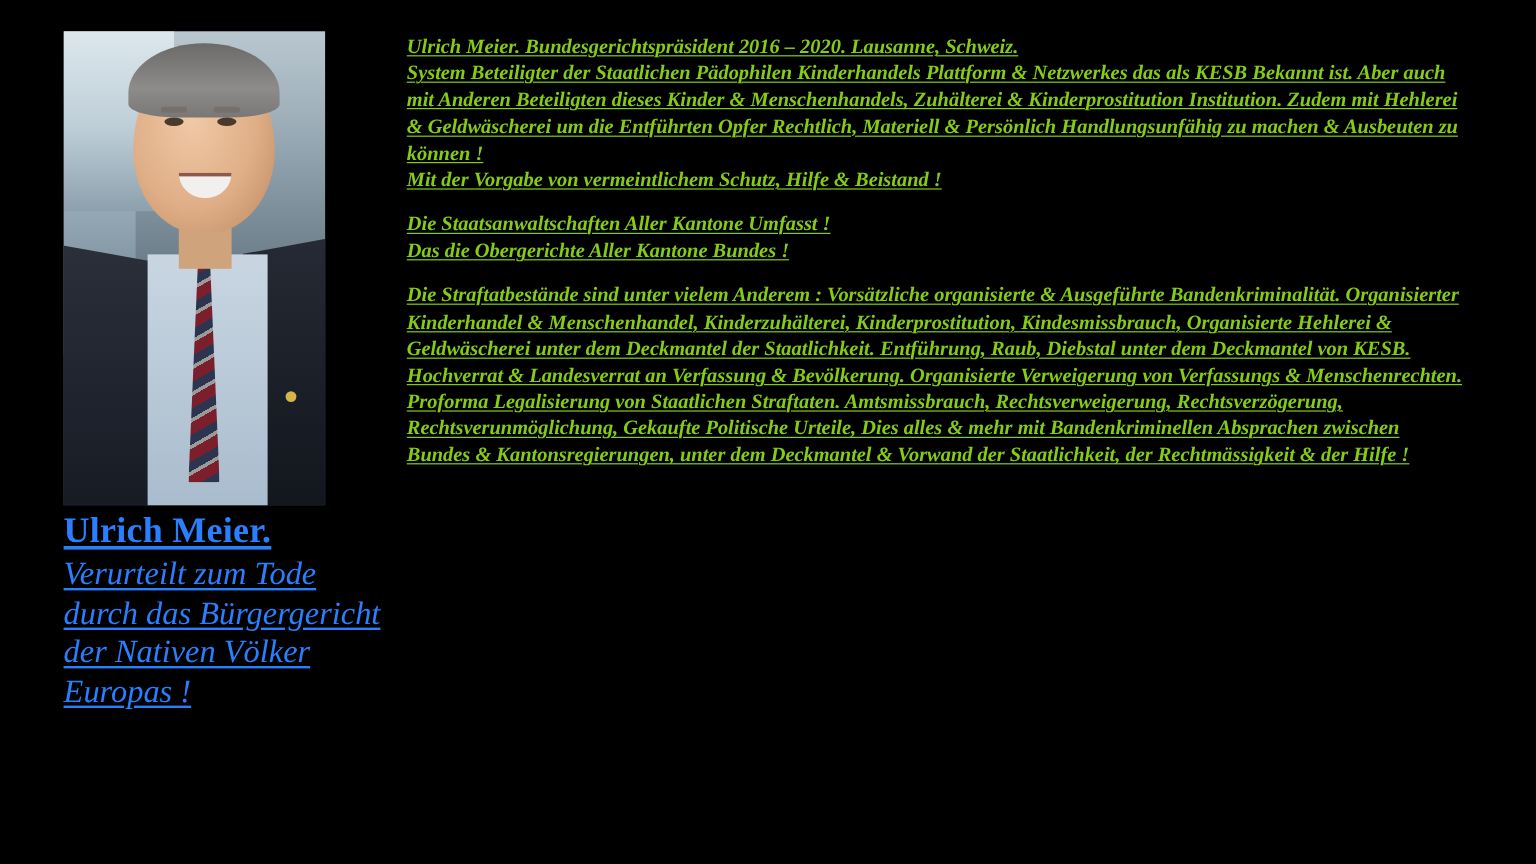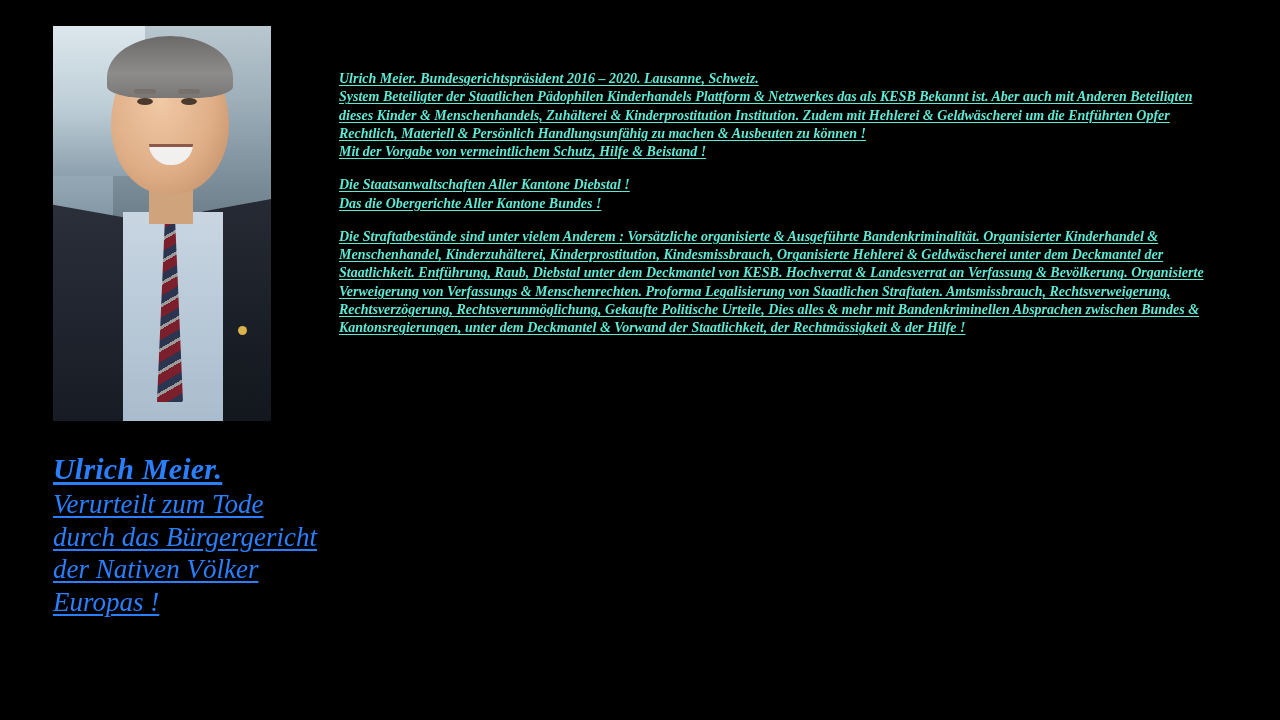--- a/index.html
+++ b/index.html
@@ -145,25 +145,24 @@
   }
   .photo-pin {
     position: absolute;
     right: 24px;
     top: 300px;
     width: 9px; height: 9px;
     border-radius: 50%;
     background: #d8b24a;
   }
   #left-title {
-    margin-top: 30px;
+    margin-top: 4px;
     color: #2a7fff;
     font-family: "Liberation Serif", serif;
     font-weight: bold;
-    font-style: italic;
     font-size: 30px;
     line-height: 1.18;
     text-decoration: underline;
     text-underline-offset: 3px;
     letter-spacing: .2px;
   }
   #left-sub {
     margin-top: 2px;
     color: #2a7fff;
     font-family: "Liberation Serif", serif;
@@ -173,27 +172,26 @@
     line-height: 1.2;
     text-decoration: underline;
     text-underline-offset: 3px;
   }
   
   #right-col {
     position: absolute;
     left: 339px;
     top: 28px;
     width: 880px;
-    color: #5eead4;
+    color: #84cc16;
     font-family: "Liberation Serif", serif;
     font-weight: bold;
     font-style: italic;
-    font-size: 14px;
+    font-size: 17px;
     line-height: 1.305;
-    margin-top: 42px;
   }
   #right-col p {
     margin: 0;
     text-decoration: underline;
     text-underline-offset: 2px;
     text-decoration-thickness: 1px;
   }
   .gap { height: 15px; }
 </style>
 </head>
@@ -224,19 +222,19 @@
 
     <div id="left-title">Ulrich Meier.</div>
     <div id="left-sub">Verurteilt zum Tode durch das Bürgergericht der Nativen Völker Europas !</div>
   </div>
 
   <div id="right-col">
     <p>Ulrich Meier. Bundesgerichtspräsident 2016 – 2020. Lausanne, Schweiz.</p>
     <p>System Beteiligter der Staatlichen Pädophilen Kinderhandels Plattform &amp; Netzwerkes das als KESB Bekannt ist. Aber auch mit Anderen Beteiligten dieses Kinder &amp; Menschenhandels, Zuhälterei &amp;  Kinderprostitution Institution. Zudem mit Hehlerei &amp; Geldwäscherei um die Entführten Opfer Rechtlich, Materiell &amp; Persönlich Handlungsunfähig zu machen &amp; Ausbeuten zu können !</p>
     <p>Mit der Vorgabe von vermeintlichem Schutz, Hilfe &amp; Beistand !</p>
     <div class="gap"></div>
-    <p>Die Staatsanwaltschaften Aller Kantone Diebstal !</p>
+    <p>Die Staatsanwaltschaften Aller Kantone Umfasst !</p>
     <p>Das die Obergerichte Aller Kantone Bundes !</p>
     <div class="gap"></div>
     <p>Die Straftatbestände sind unter vielem Anderem : Vorsätzliche organisierte &amp; Ausgeführte Bandenkriminalität. Organisierter Kinderhandel &amp; Menschenhandel,  Kinderzuhälterei, Kinderprostitution, Kindesmissbrauch, Organisierte Hehlerei &amp; Geldwäscherei unter dem Deckmantel der Staatlichkeit. Entführung, Raub, Diebstal unter dem Deckmantel von KESB. Hochverrat &amp; Landesverrat an Verfassung &amp; Bevölkerung. Organisierte Verweigerung von Verfassungs &amp; Menschenrechten. Proforma Legalisierung von Staatlichen Straftaten. Amtsmissbrauch, Rechtsverweigerung, Rechtsverzögerung, Rechtsverunmöglichung, Gekaufte Politische Urteile, Dies alles &amp; mehr mit Bandenkriminellen Absprachen zwischen Bundes &amp; Kantonsregierungen, unter dem Deckmantel &amp; Vorwand der Staatlichkeit, der Rechtmässigkeit &amp; der Hilfe !</p>
   </div>
 
 </div>
 
 </body></html>

